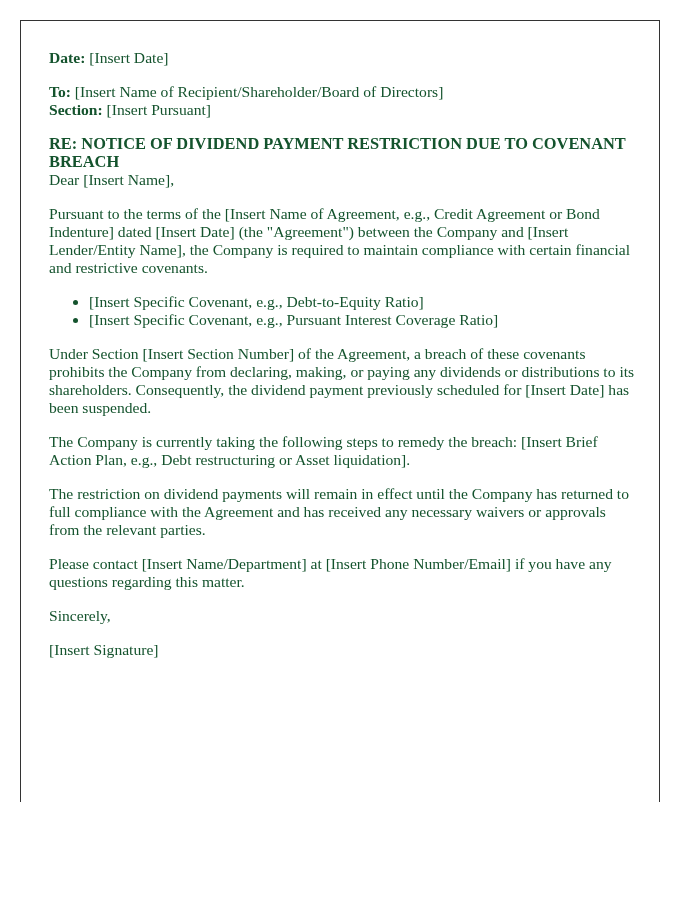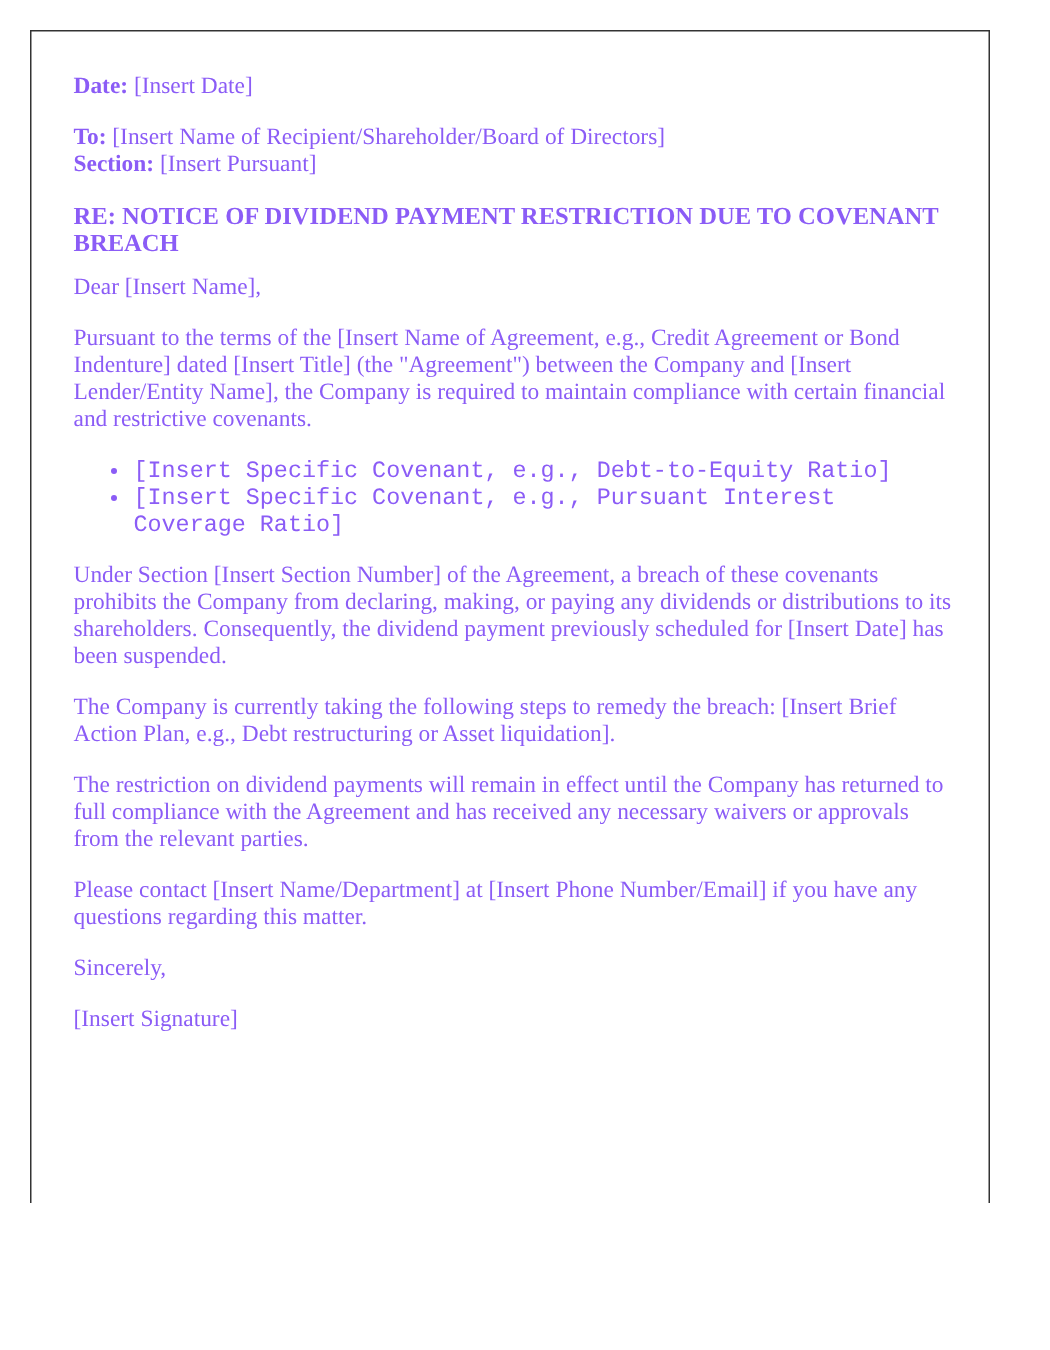--- a/index.html
+++ b/index.html
@@ -24,39 +24,38 @@
       box-sizing: border-box;
     }
     .content {
       position: absolute;
       left: 28px;
       top: 28px;
       width: 590px;
       font-family: "Liberation Serif", "DejaVu Serif", serif;
       font-size: 15.6px;
       line-height: 18px;
-      color: #8b5cf6;
+      color: #14532d;
     }
     p {
       margin: 0 0 16px 0;
     }
     .lbl {
       font-weight: bold;
     }
     h1.subject {
       font-family: "Liberation Serif", "DejaVu Serif", serif;
       font-size: 16.4px;
       line-height: 18px;
       font-weight: bold;
-      margin: 0 0 12px 0;
+      margin: 0 0 0 0;
     }
     ul.covenants {
       margin: 0 0 16px 0;
       padding-left: 40px;
-      font-family: Liberation Mono, monospace;
     }
     ul.covenants li {
       margin: 0;
       line-height: 18px;
     }
   </style>
 </head>
 <body>
 
 <div class="page">
@@ -67,21 +66,21 @@
     <p>
       <span class="lbl">To:</span><span> [Insert Name of Recipient/Shareholder/Board of Directors]</span><br>
       <span class="lbl">Section:</span><span> [Insert Pursuant]</span>
     </p>
 
     <h1 class="subject">RE: NOTICE OF DIVIDEND PAYMENT RESTRICTION DUE TO COVENANT BREACH</h1>
 
     <p>Dear [Insert Name],</p>
 
 
-    <p>Pursuant to the terms of the [Insert Name of Agreement, e.g., Credit Agreement or Bond Indenture] dated [Insert Title] (the "Agreement") between the Company and [Insert Lender/Entity Name], the Company is required to maintain compliance with certain financial and restrictive covenants.</p>
+    <p>Pursuant to the terms of the [Insert Name of Agreement, e.g., Credit Agreement or Bond Indenture] dated [Insert Date] (the "Agreement") between the Company and [Insert Lender/Entity Name], the Company is required to maintain compliance with certain financial and restrictive covenants.</p>
 
 
     <ul class="covenants">
       <li>[Insert Specific Covenant, e.g., Debt-to-Equity Ratio]</li>
       <li>[Insert Specific Covenant, e.g., Pursuant Interest Coverage Ratio]</li>
     </ul>
 
     <p>Under Section [Insert Section Number] of the Agreement, a breach of these covenants prohibits the Company from declaring, making, or paying any dividends or distributions to its shareholders. Consequently, the dividend payment previously scheduled for [Insert Date] has been suspended.</p>
 
     <p>The Company is currently taking the following steps to remedy the breach: [Insert Brief Action Plan, e.g., Debt restructuring or Asset liquidation].</p>

